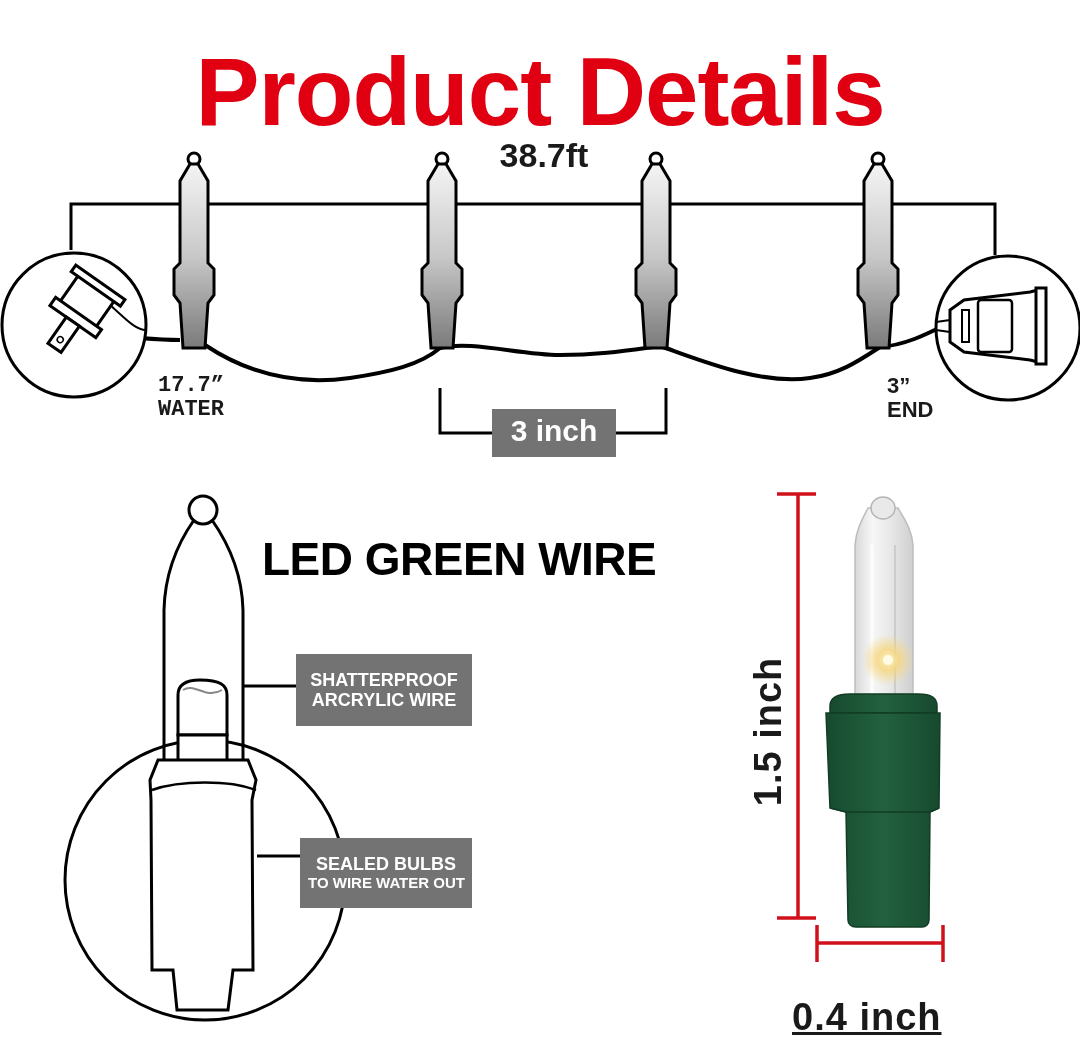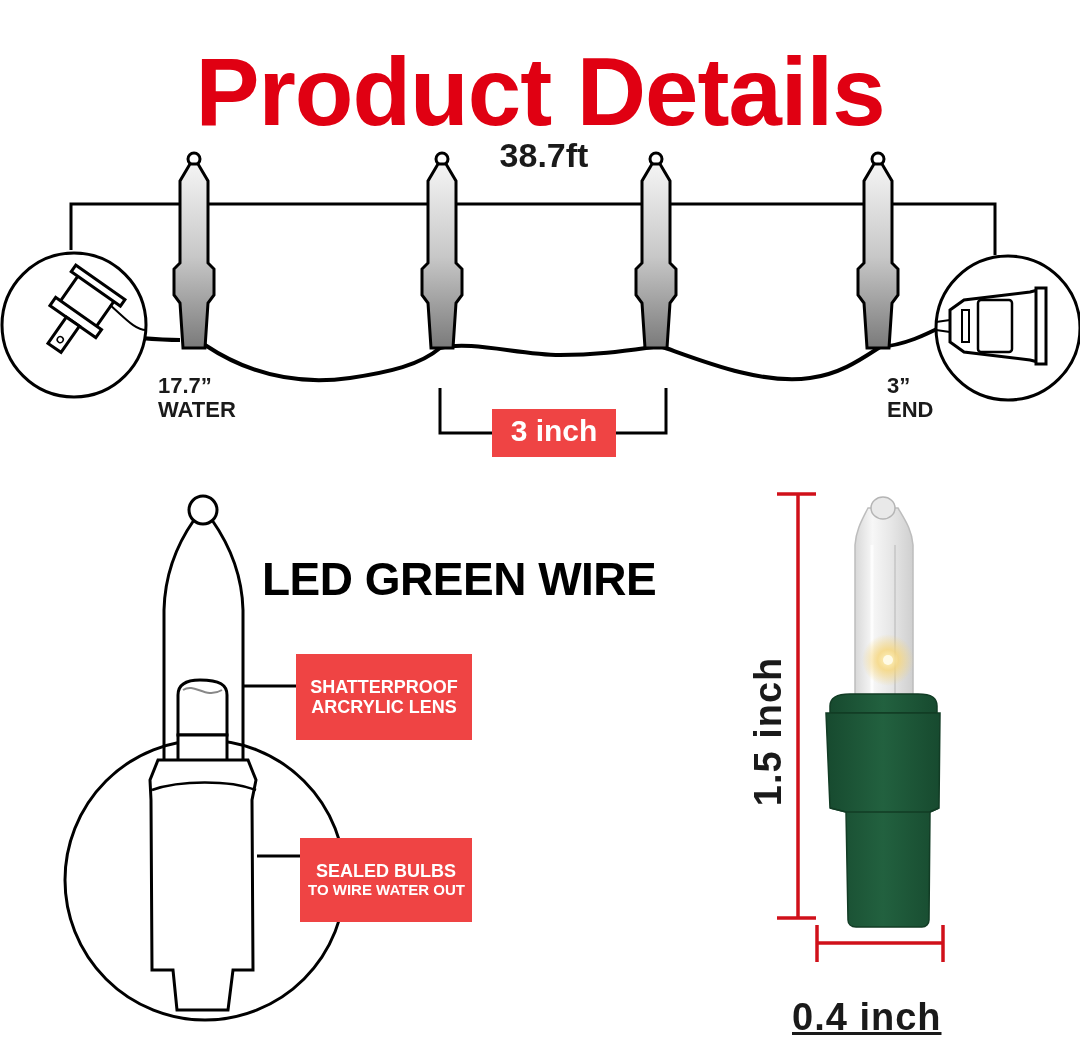--- a/index.html
+++ b/index.html
@@ -1,23 +1,23 @@
 <!DOCTYPE html>
 <html><head>
   <meta charset="utf-8">
   <style>
     html, body { margin: 0; padding: 0; background: #ffffff; }
     body { width: 1080px; height: 1038px; position: relative; overflow: hidden; font-family: "Liberation Sans", sans-serif; }
     .title { position: absolute; left: 0; top: 0; width: 1080px; text-align: center; font-weight: bold; font-size: 96px; line-height: 96px; color: #e00012; letter-spacing: -1px; margin-top: 44px; }
     .abs { position: absolute; }
     .len { left: 0; width: 1080px; top: 136px; text-align: center; font-weight: bold; font-size: 34px; color: #1a1a1a; padding-left: 4px; }
     .lbl { font-weight: bold; font-size: 22px; line-height: 24px; color: #1a1a1a; }
-    .box { background: #ef4444; color: #fff; font-weight: bold; text-align: center; }
+    .box { background: #737373; color: #fff; font-weight: bold; text-align: center; }
     .box.dim { font-size: 30px; line-height: 44px; }
-    .box.callout { font-size: 18px; line-height: 20px; padding: 23px 8px; white-space: nowrap; }
+    .box.callout { font-size: 18px; line-height: 20px; padding: 16px 8px; white-space: nowrap; }
     .box.callout .sub { font-size: 15px; line-height: 18px; }
     .heading2 { font-weight: bold; font-size: 46px; color: #000; letter-spacing: -0.5px; }
     .dimtext { font-weight: bold; font-size: 38px; color: #1a1a1a; letter-spacing: 1px; }
     .vert { transform: rotate(-90deg); transform-origin: center center; white-space: nowrap; }
     svg { position: absolute; left: 0; top: 0; }
   </style>
 </head>
 <body>
 
 <div class="title">Product Details</div>
@@ -117,35 +117,35 @@
   <g stroke="#d0101a" stroke-width="3.5" fill="none">
     <line x1="798" y1="494" x2="798" y2="918"></line>
     <line x1="777" y1="494" x2="816" y2="494"></line>
     <line x1="777" y1="918" x2="816" y2="918"></line>
     <line x1="817" y1="925" x2="817" y2="962"></line>
     <line x1="943" y1="925" x2="943" y2="962"></line>
     <line x1="817" y1="943" x2="943" y2="943"></line>
   </g>
 </svg>
 
-<div class="abs lbl" style="left:158px; top:374px;">
+<div class="abs lbl" style="left:158px; top:374px;font-family:Liberation Mono, monospace;">
   <div>17.7”</div>
   <div>WATER</div>
 </div>
 <div class="abs lbl" style="left:887px; top:374px;">
   <div>3”</div>
   <div>END</div>
 </div>
 <div class="abs box dim" style="left:492px; top:409px; width:124px; height:48px;">3 inch</div>
 
-<div class="abs heading2" style="left:262px; top:552px;text-align:center;">LED GREEN WIRE</div>
+<div class="abs heading2" style="left:262px; top:532px;text-align:center;">LED GREEN WIRE</div>
 
 <div class="abs box callout" style="left:296px; top:654px; width:160px;">
   <div>SHATTERPROOF</div>
-  <div>ARCRYLIC LENS</div>
+  <div>ARCRYLIC WIRE</div>
 </div>
 <div class="abs box callout" style="left:300px; top:838px; width:156px;">
   <div>SEALED BULBS</div>
   <div class="sub">TO WIRE WATER OUT</div>
 </div>
 
 <div class="abs dimtext vert" style="left:668px; top:710px; width:200px; text-align:center;">1.5 inch</div>
 <div class="abs dimtext" style="left:792px; top:996px;text-decoration:underline;">0.4 inch</div>
 
 </body></html>

